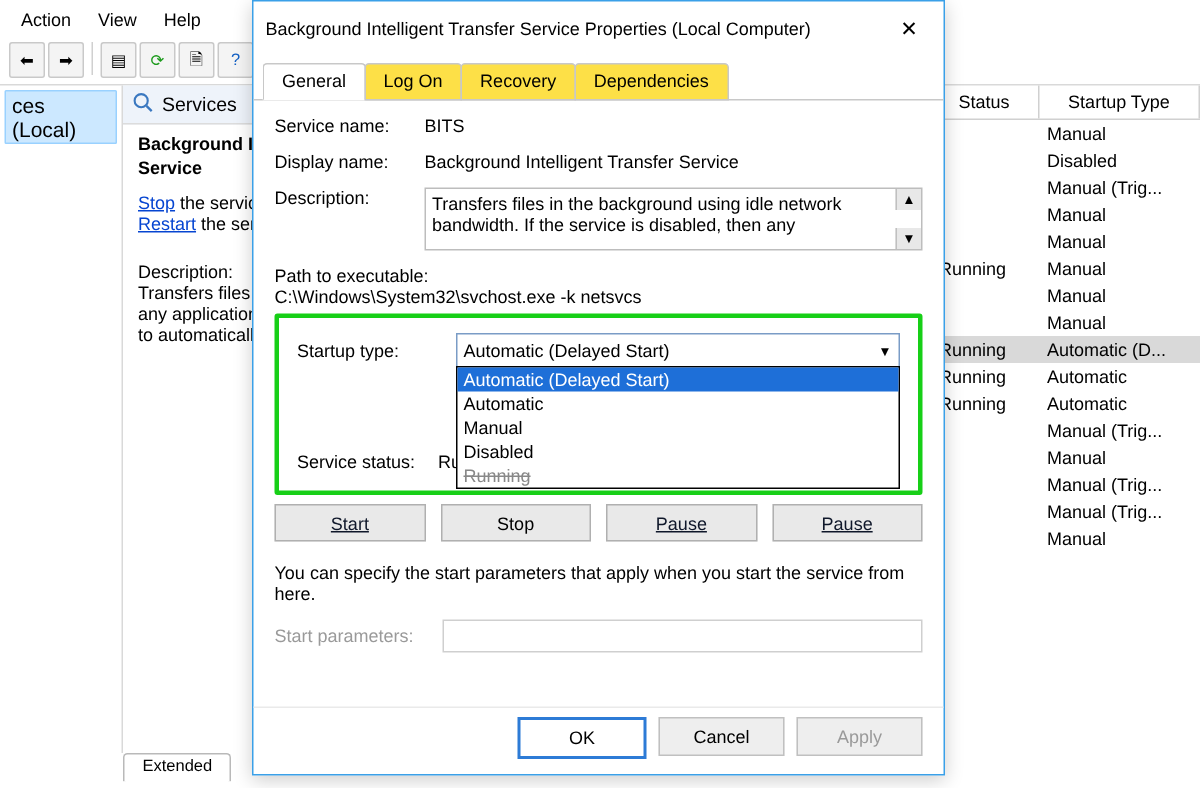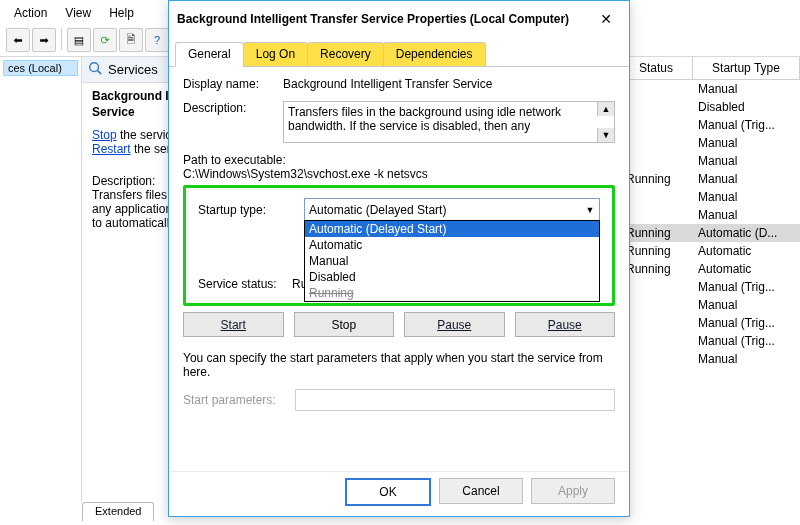--- a/index.html
+++ b/index.html
@@ -51,21 +51,21 @@
   .tree-pane {
     width: 75px;
     border-right: 1px solid #d9d9d9;
     padding: 3px;
   }
   .tree-pane .tree-node {
     background: #cce8ff;
     border: 1px solid #99d1ff;
     border-radius: 1px;
     padding: 1px 4px;
-    font-size: 11px;
+    font-size: 14px;
   }
   .center-pane {
     flex: 1;
     border-right: 1px solid #d9d9d9;
     display: flex;
     flex-direction: column;
   }
   .center-head {
     display: flex;
     align-items: center;
@@ -134,21 +134,21 @@
     background: #fff;
     border: 1px solid #3aa0e8;
     box-shadow: 0 3px 12px rgba(0,0,0,0.2);
     display: flex; flex-direction: column;
   }
   .dlg-title {
     display: flex; align-items: center;
     padding: 6px 8px;
     font-size: 12px;
   }
-  .dlg-title .ttl { flex: 1; font-weight: bold; }
+  .dlg-title .ttl { flex: 1; }
   .dlg-title .close-btn {
     width: 30px; height: 24px;
     display: flex; align-items: center; justify-content: center;
     font-size: 14px;
   }
   .dlg-tabs {
     display: flex;
     border-bottom: 1px solid #c8c8c8;
     padding: 0 6px;
     margin-top: 4px;
@@ -424,20 +424,24 @@
 
   <div class="dlg-tabs">
     <div class="dlg-tab active">General</div>
     <div class="dlg-tab">Log On</div>
     <div class="dlg-tab">Recovery</div>
     <div class="dlg-tab">Dependencies</div>
   </div>
 
   <div class="dlg-body">
     <div class="field">
+      <div class="lbl">Service name:</div>
+      <div class="val">BITS</div>
+    </div>
+    <div class="field">
       <div class="lbl">Display name:</div>
       <div class="val">Background Intelligent Transfer Service</div>
     </div>
     <div class="field">
       <div class="lbl">Description:</div>
       <div class="desc-box">
         <span>Transfers files in the background using idle network bandwidth. If the service is disabled, then any</span>
         <div class="scroll-arrow" style="top:0">▲</div>
         <div class="scroll-arrow" style="bottom:0">▼</div>
       </div>

